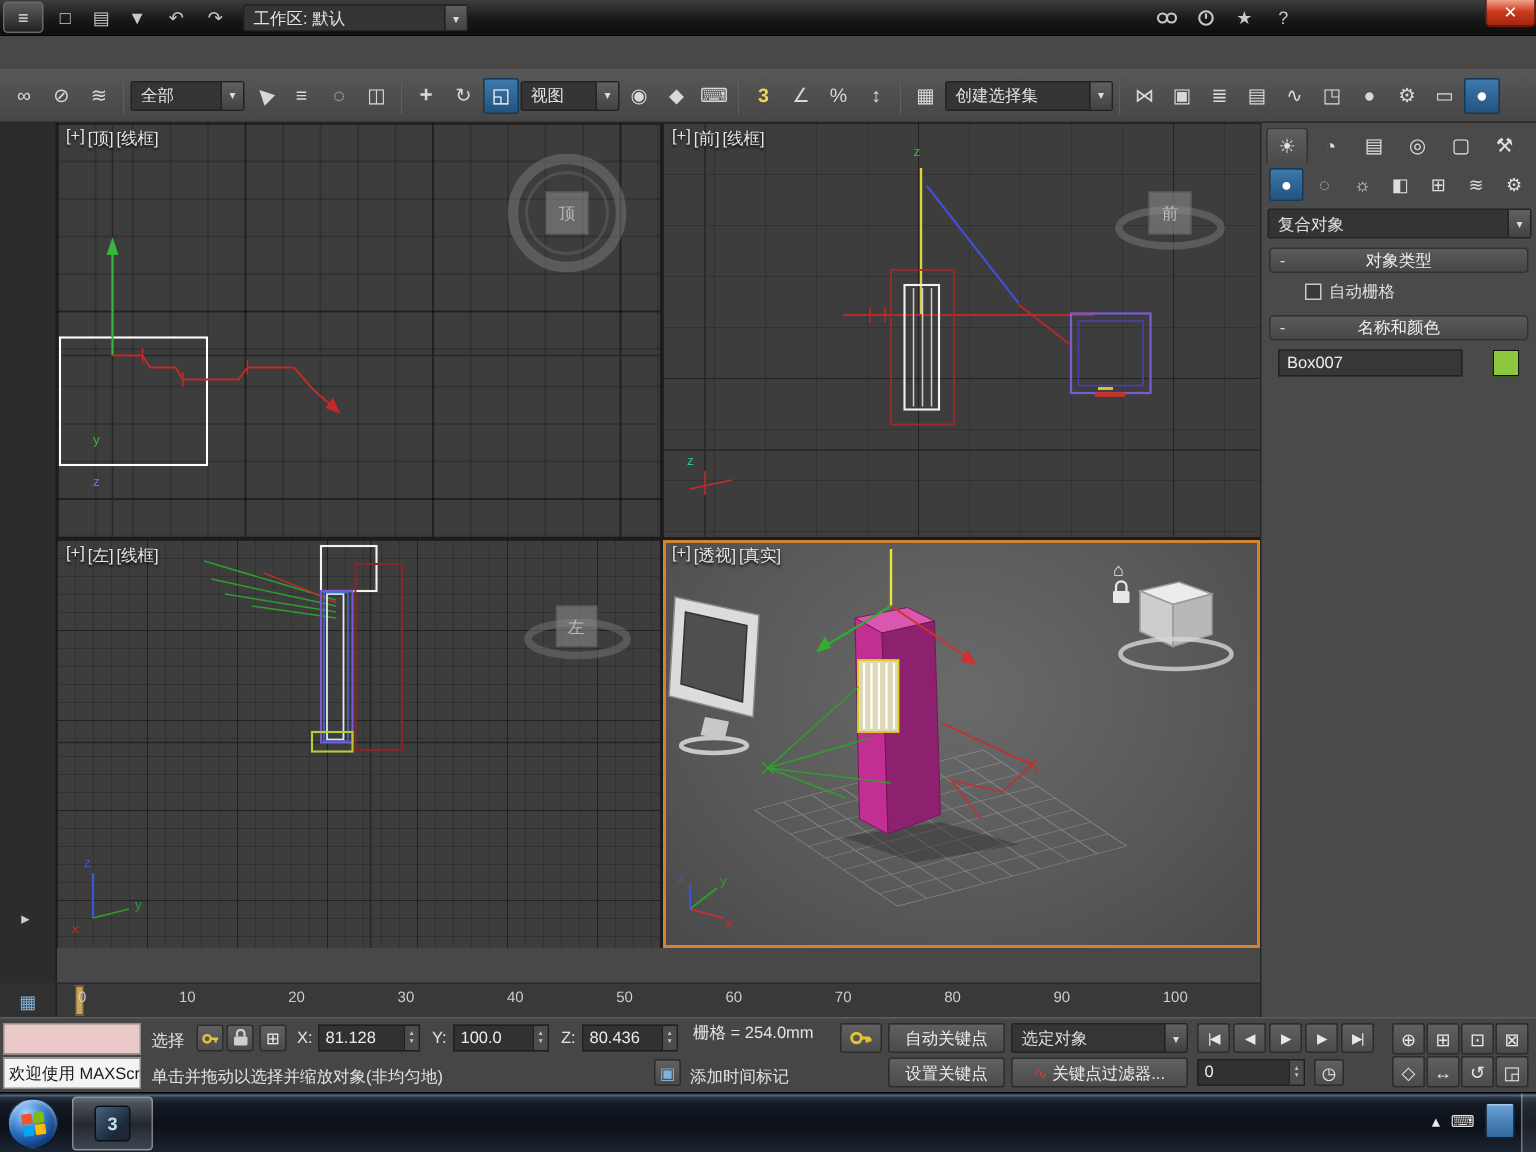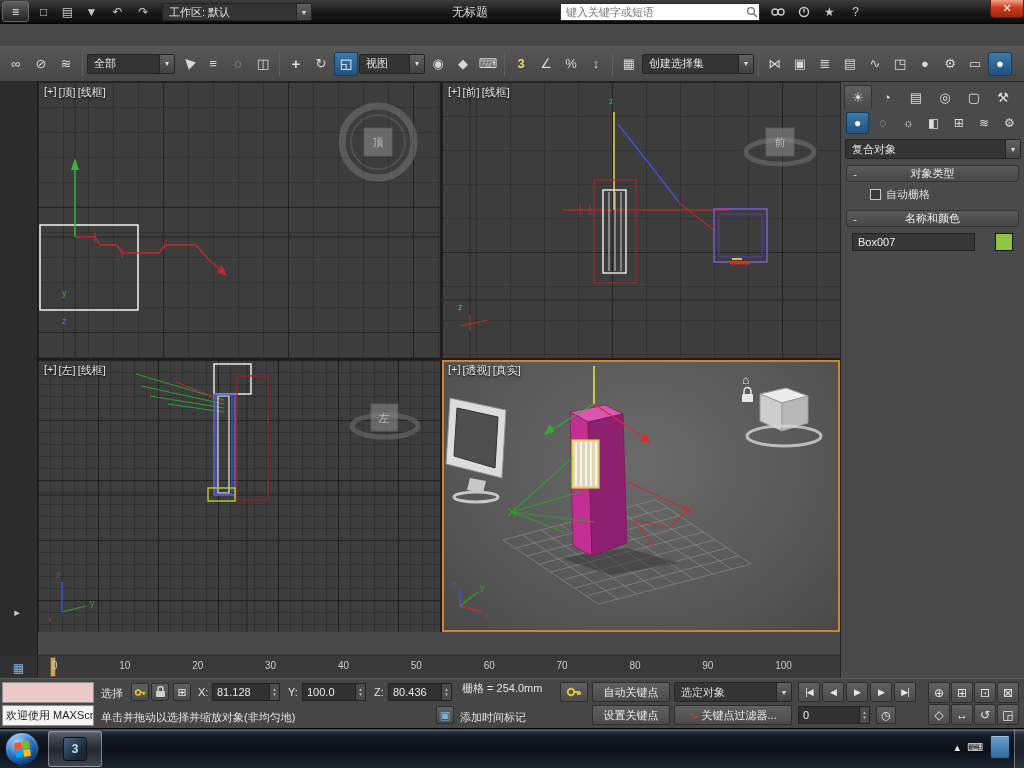--- a/index.html
+++ b/index.html
@@ -117,28 +117,20 @@
       </div>
     <span class="tico" style="left:32px">□</span>
     <span class="tico" style="left:56px">▤</span>
     <span class="tico" style="left:80px">▼</span>
     <span class="tico" style="left:106px">↶</span>
     <span class="tico" style="left:132px">↷</span>
     <div class="tsel" id="ws-select">
       <span class="lbl">工作区: 默认</span>
       <span class="arw">▾</span>
     </div>
-    <div id="tb-title">无标题</div>
-    <div id="search-box">
-      <input placeholder="键入关键字或短语" style="">
-      <svg width="14" height="14" viewBox="0 0 14 14">
-          <circle cx="6" cy="6" r="3.4" fill="none" stroke="#777" stroke-width="1.4"></circle>
-          <line x1="8.6" y1="8.6" x2="12" y2="12" stroke="#777" stroke-width="1.6"></line>
-        </svg>
-    </div>
     <span class="tico" style="left:766px">
         <svg width="14" height="10" viewBox="0 0 14 10">
           <circle cx="4" cy="5" r="3" fill="none" stroke="#c9c9c9" stroke-width="1.4"></circle>
           <circle cx="10" cy="5" r="3" fill="none" stroke="#c9c9c9" stroke-width="1.4"></circle>
         </svg>
       </span>
     <span class="tico" style="left:792px">
         <svg width="12" height="12" viewBox="0 0 12 12">
           <circle cx="6" cy="6" r="4.5" fill="none" stroke="#c9c9c9" stroke-width="1.4"></circle>
           <line x1="6" y1="3" x2="6" y2="6.5" stroke="#c9c9c9" stroke-width="1.4"></line>
@@ -148,21 +140,21 @@
     <span class="tico" style="left:844px">?</span>
     <div id="close-button">✕</div>
   </div>
 
 
   <div id="maintoolbar">
     <span class="ti">∞</span>
     <span class="ti">⊘</span>
     <span class="ti">≋</span>
     <span class="tsep"></span>
-    <div class="tsel" style="width:88px">
+    <div class="tsel" style="width:76px">
       <span class="lbl">全部</span>
       <span class="arw">▾</span>
     </div>
     <span class="ti">
         <span class="rot">▶</span>
       </span>
     <span class="ti">≡</span>
     <span class="ti">◌</span>
     <span class="ti">◫</span>
     <span class="tsep"></span>

